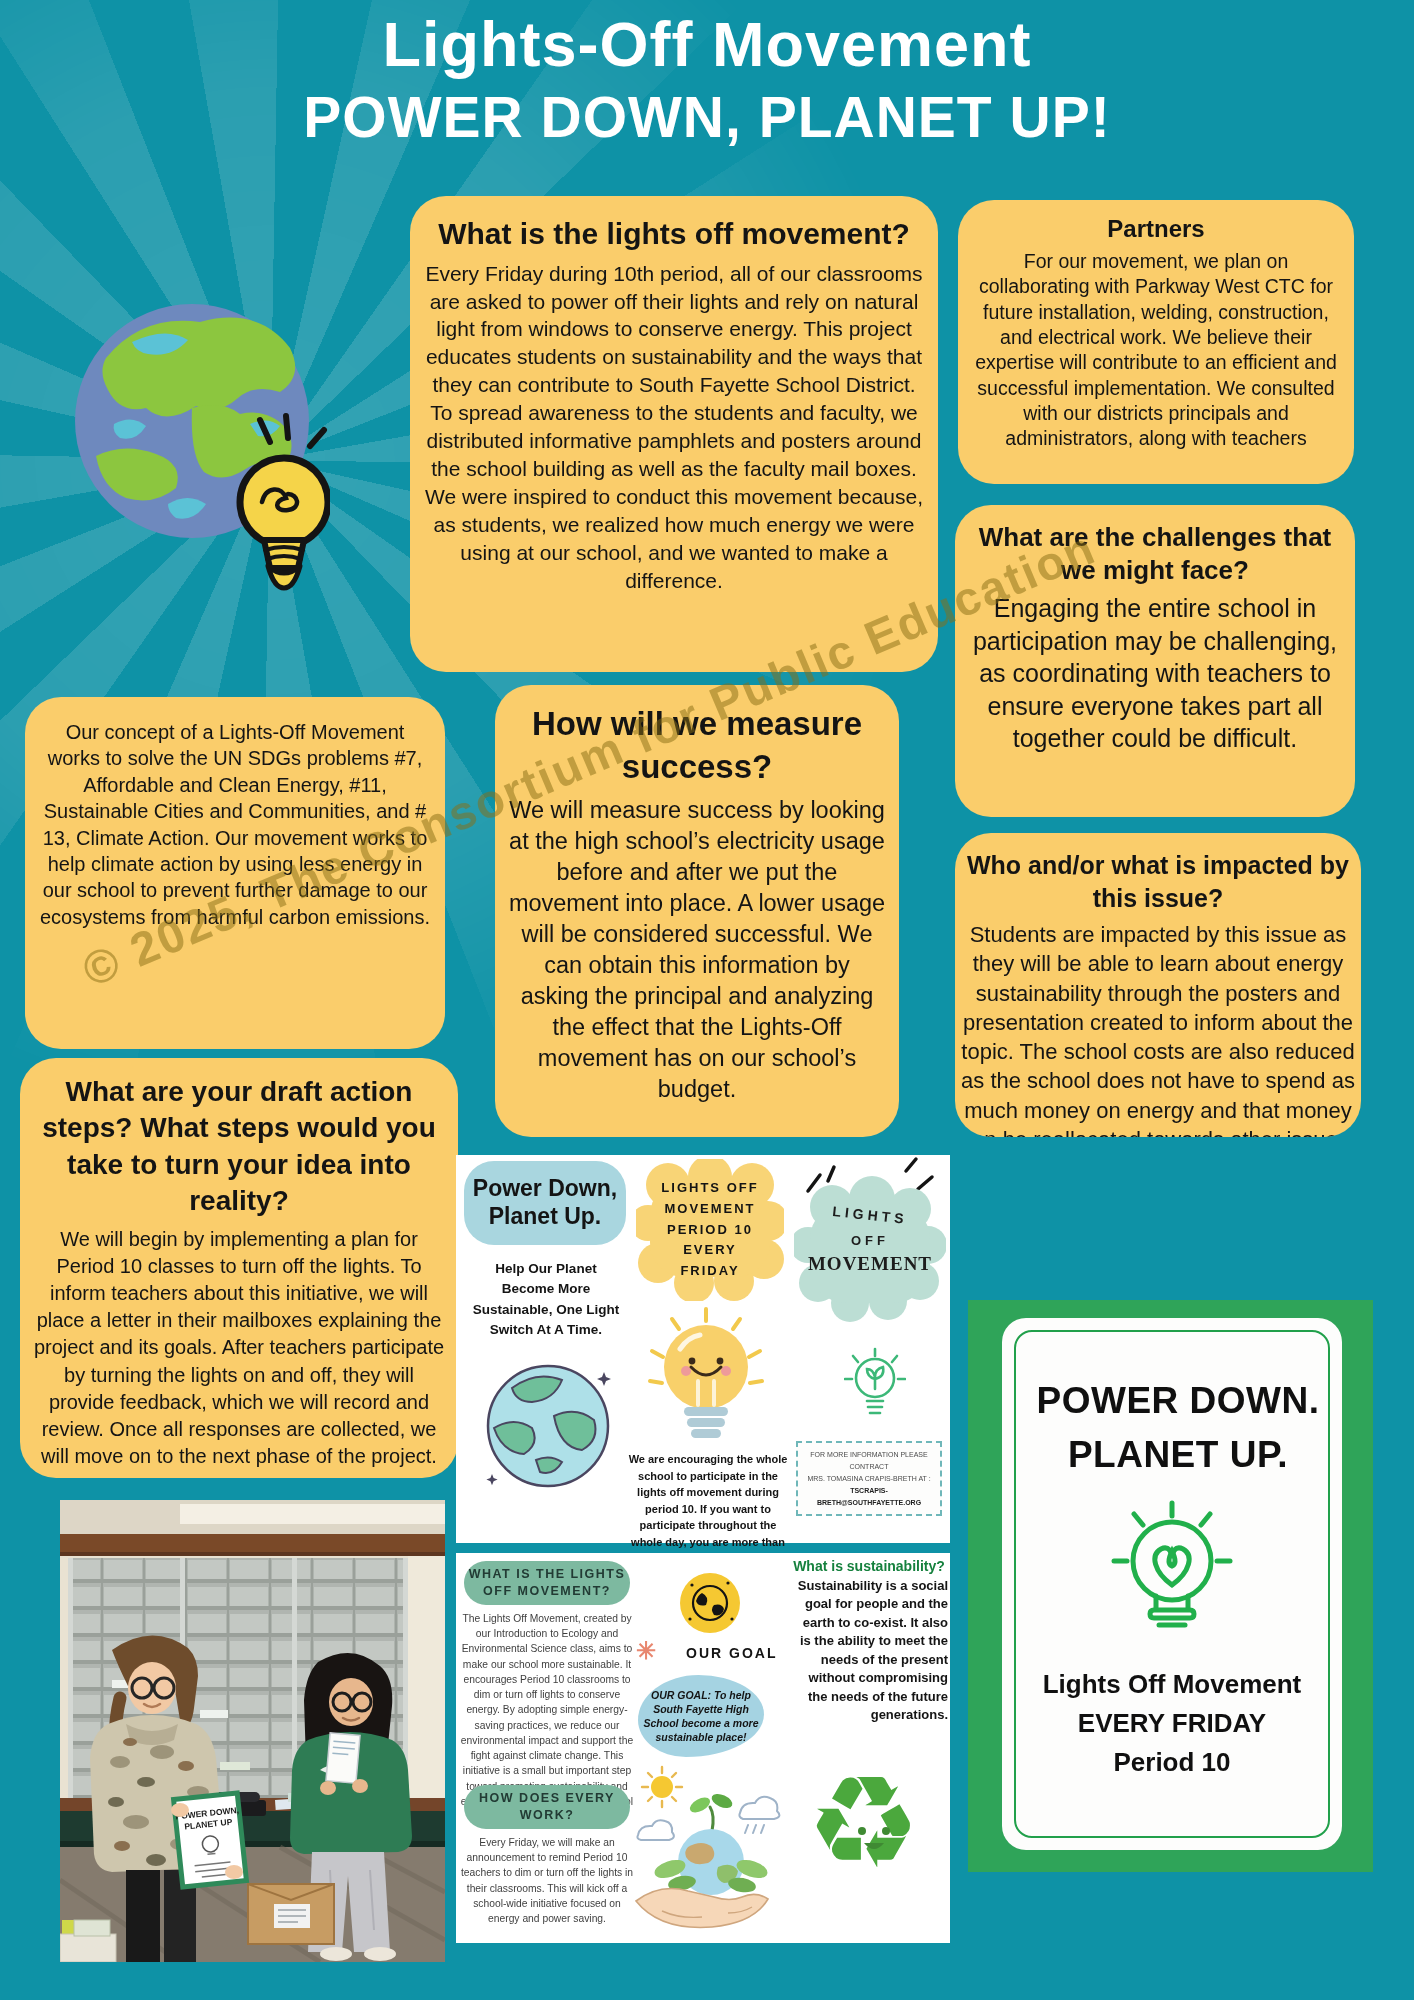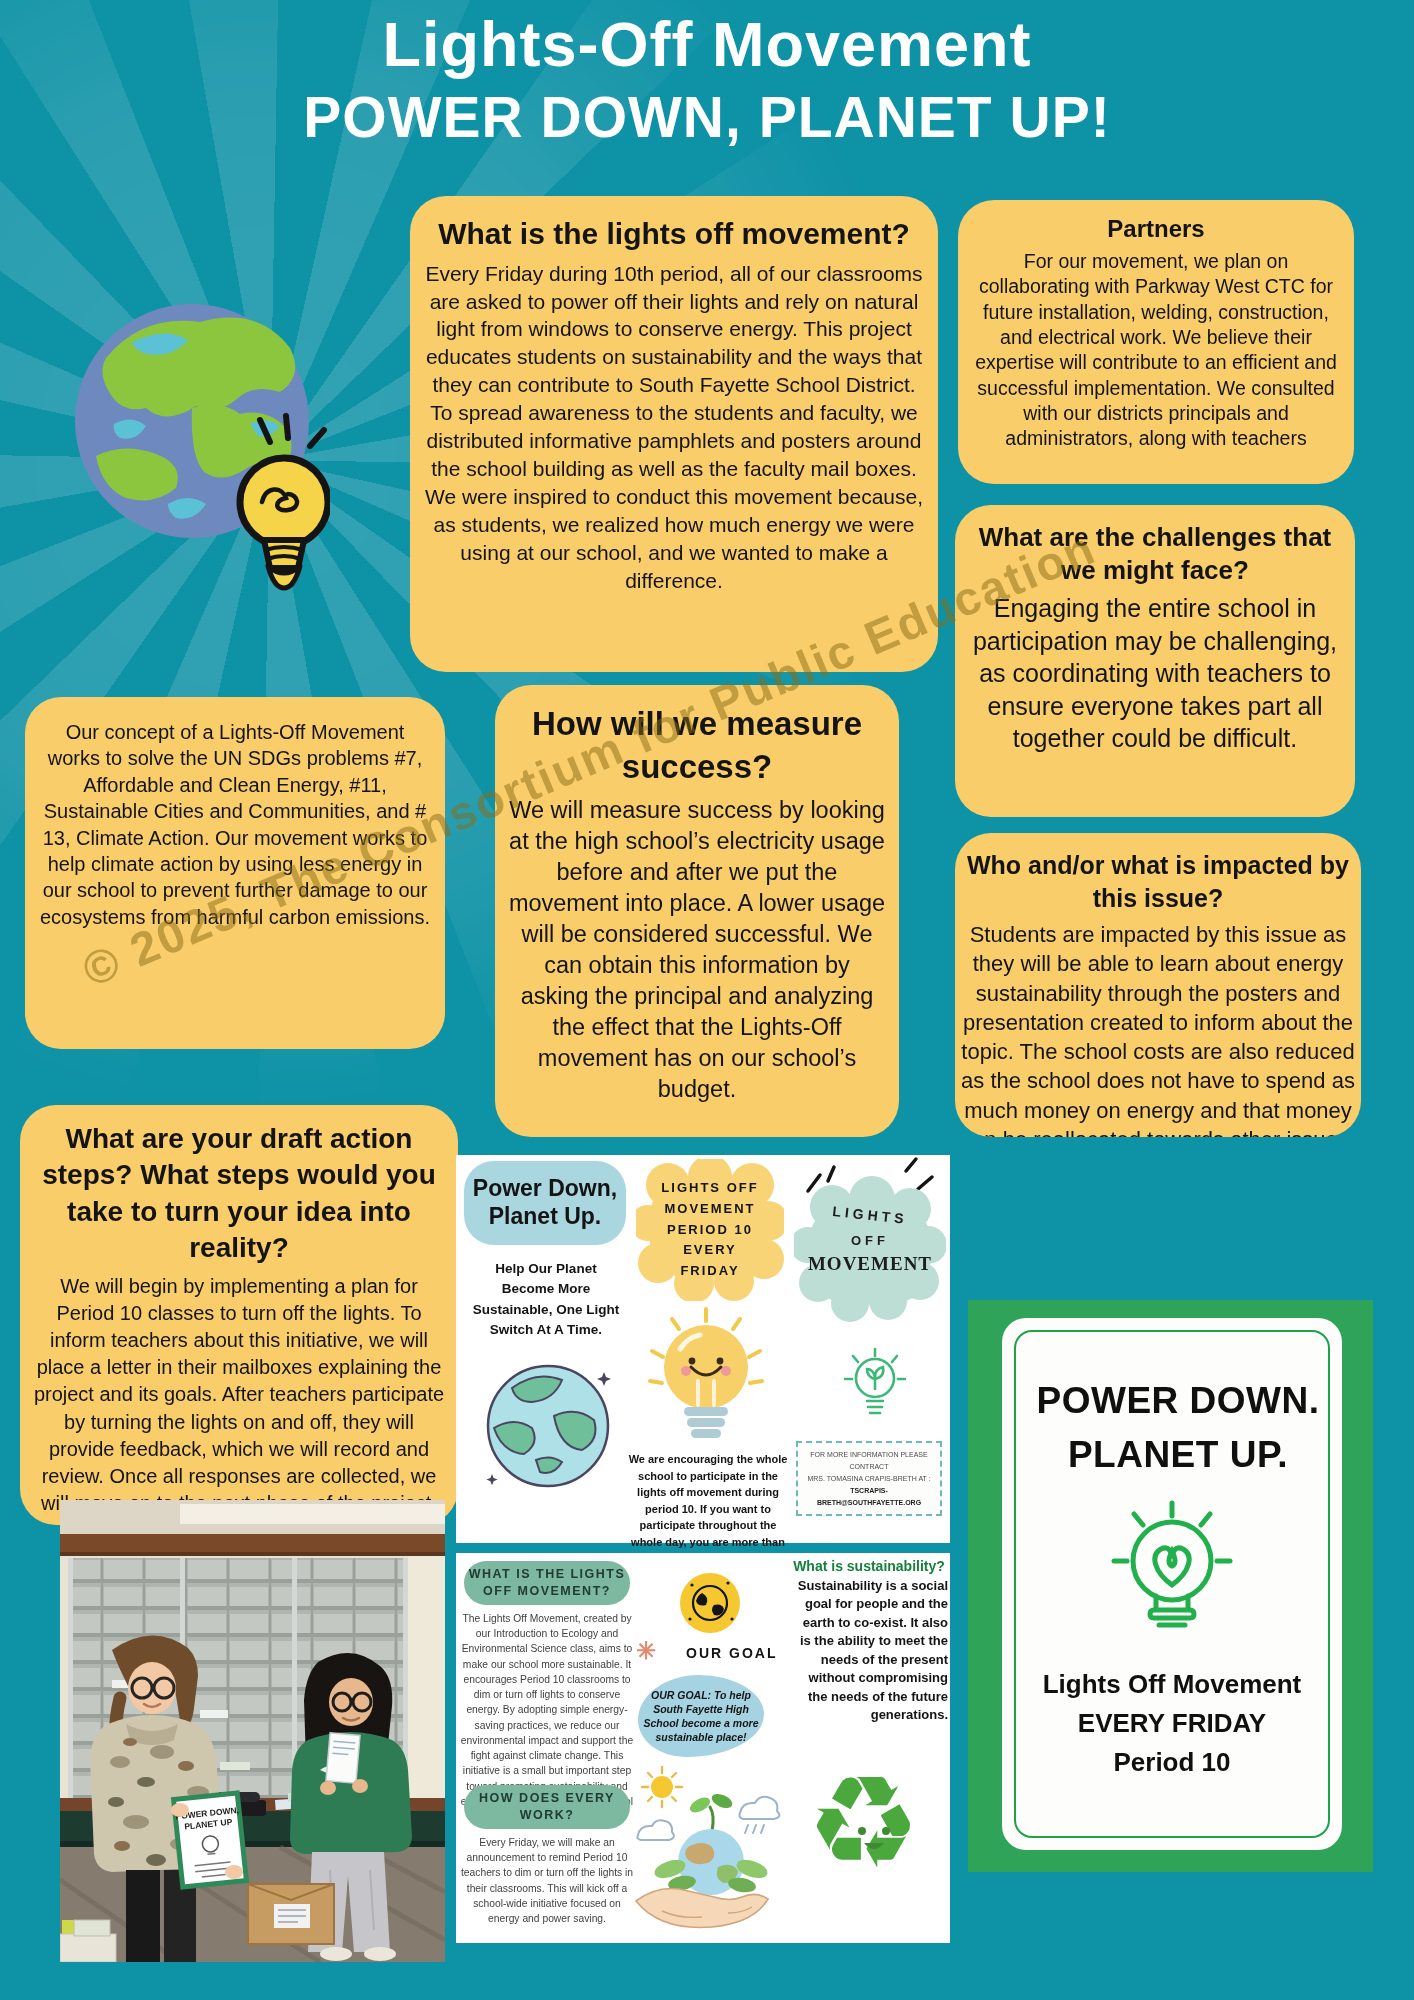--- a/index.html
+++ b/index.html
@@ -28,21 +28,21 @@
   #card-challenges p{font-size:25px;line-height:1.3;}
   #card-sdg{left:25px;top:697px;width:420px;height:352px;padding:16px 12px;}
   #card-sdg h2{font-size:27px;line-height:1.3;}
   #card-sdg p{font-size:20px;line-height:1.32;}
   #card-measure{left:495px;top:685px;width:404px;height:452px;padding:18px 12px;}
   #card-measure h2{font-size:33px;line-height:1.3;}
   #card-measure p{font-size:23.5px;line-height:1.32;}
   #card-impacted{left:955px;top:833px;width:406px;height:304px;padding:16px 4px;text-align:center;}
   #card-impacted h2{font-size:25px;line-height:1.3;}
   #card-impacted p{font-size:22px;line-height:1.33;}
-  #card-action{left:20px;top:1058px;width:438px;height:420px;padding:16px 10px;margin-top:47px;}
+  #card-action{left:20px;top:1058px;width:438px;height:420px;padding:16px 10px;}
   #card-action h2{font-size:28px;line-height:1.3;}
   #card-action p{font-size:20px;line-height:1.36;}
   .watermark{position:absolute;left:85px;top:945px;transform:rotate(-23deg);transform-origin:left center;
     font-size:47px;font-weight:700;letter-spacing:2px;color:#8a6f14;opacity:.5;white-space:nowrap;z-index:40;}
   .artwork{position:absolute;z-index:5;}
   
   .flyer{position:absolute;background:#ffffff;z-index:10;}
   #flyer1{left:456px;top:1155px;width:494px;height:388px;}
   .f1-bubble{position:absolute;left:8px;top:6px;width:162px;height:84px;background:#a9d6df;border-radius:30px;
     display:flex;align-items:center;justify-content:center;font-size:23px;font-weight:700;line-height:1.2;text-align:center;}

